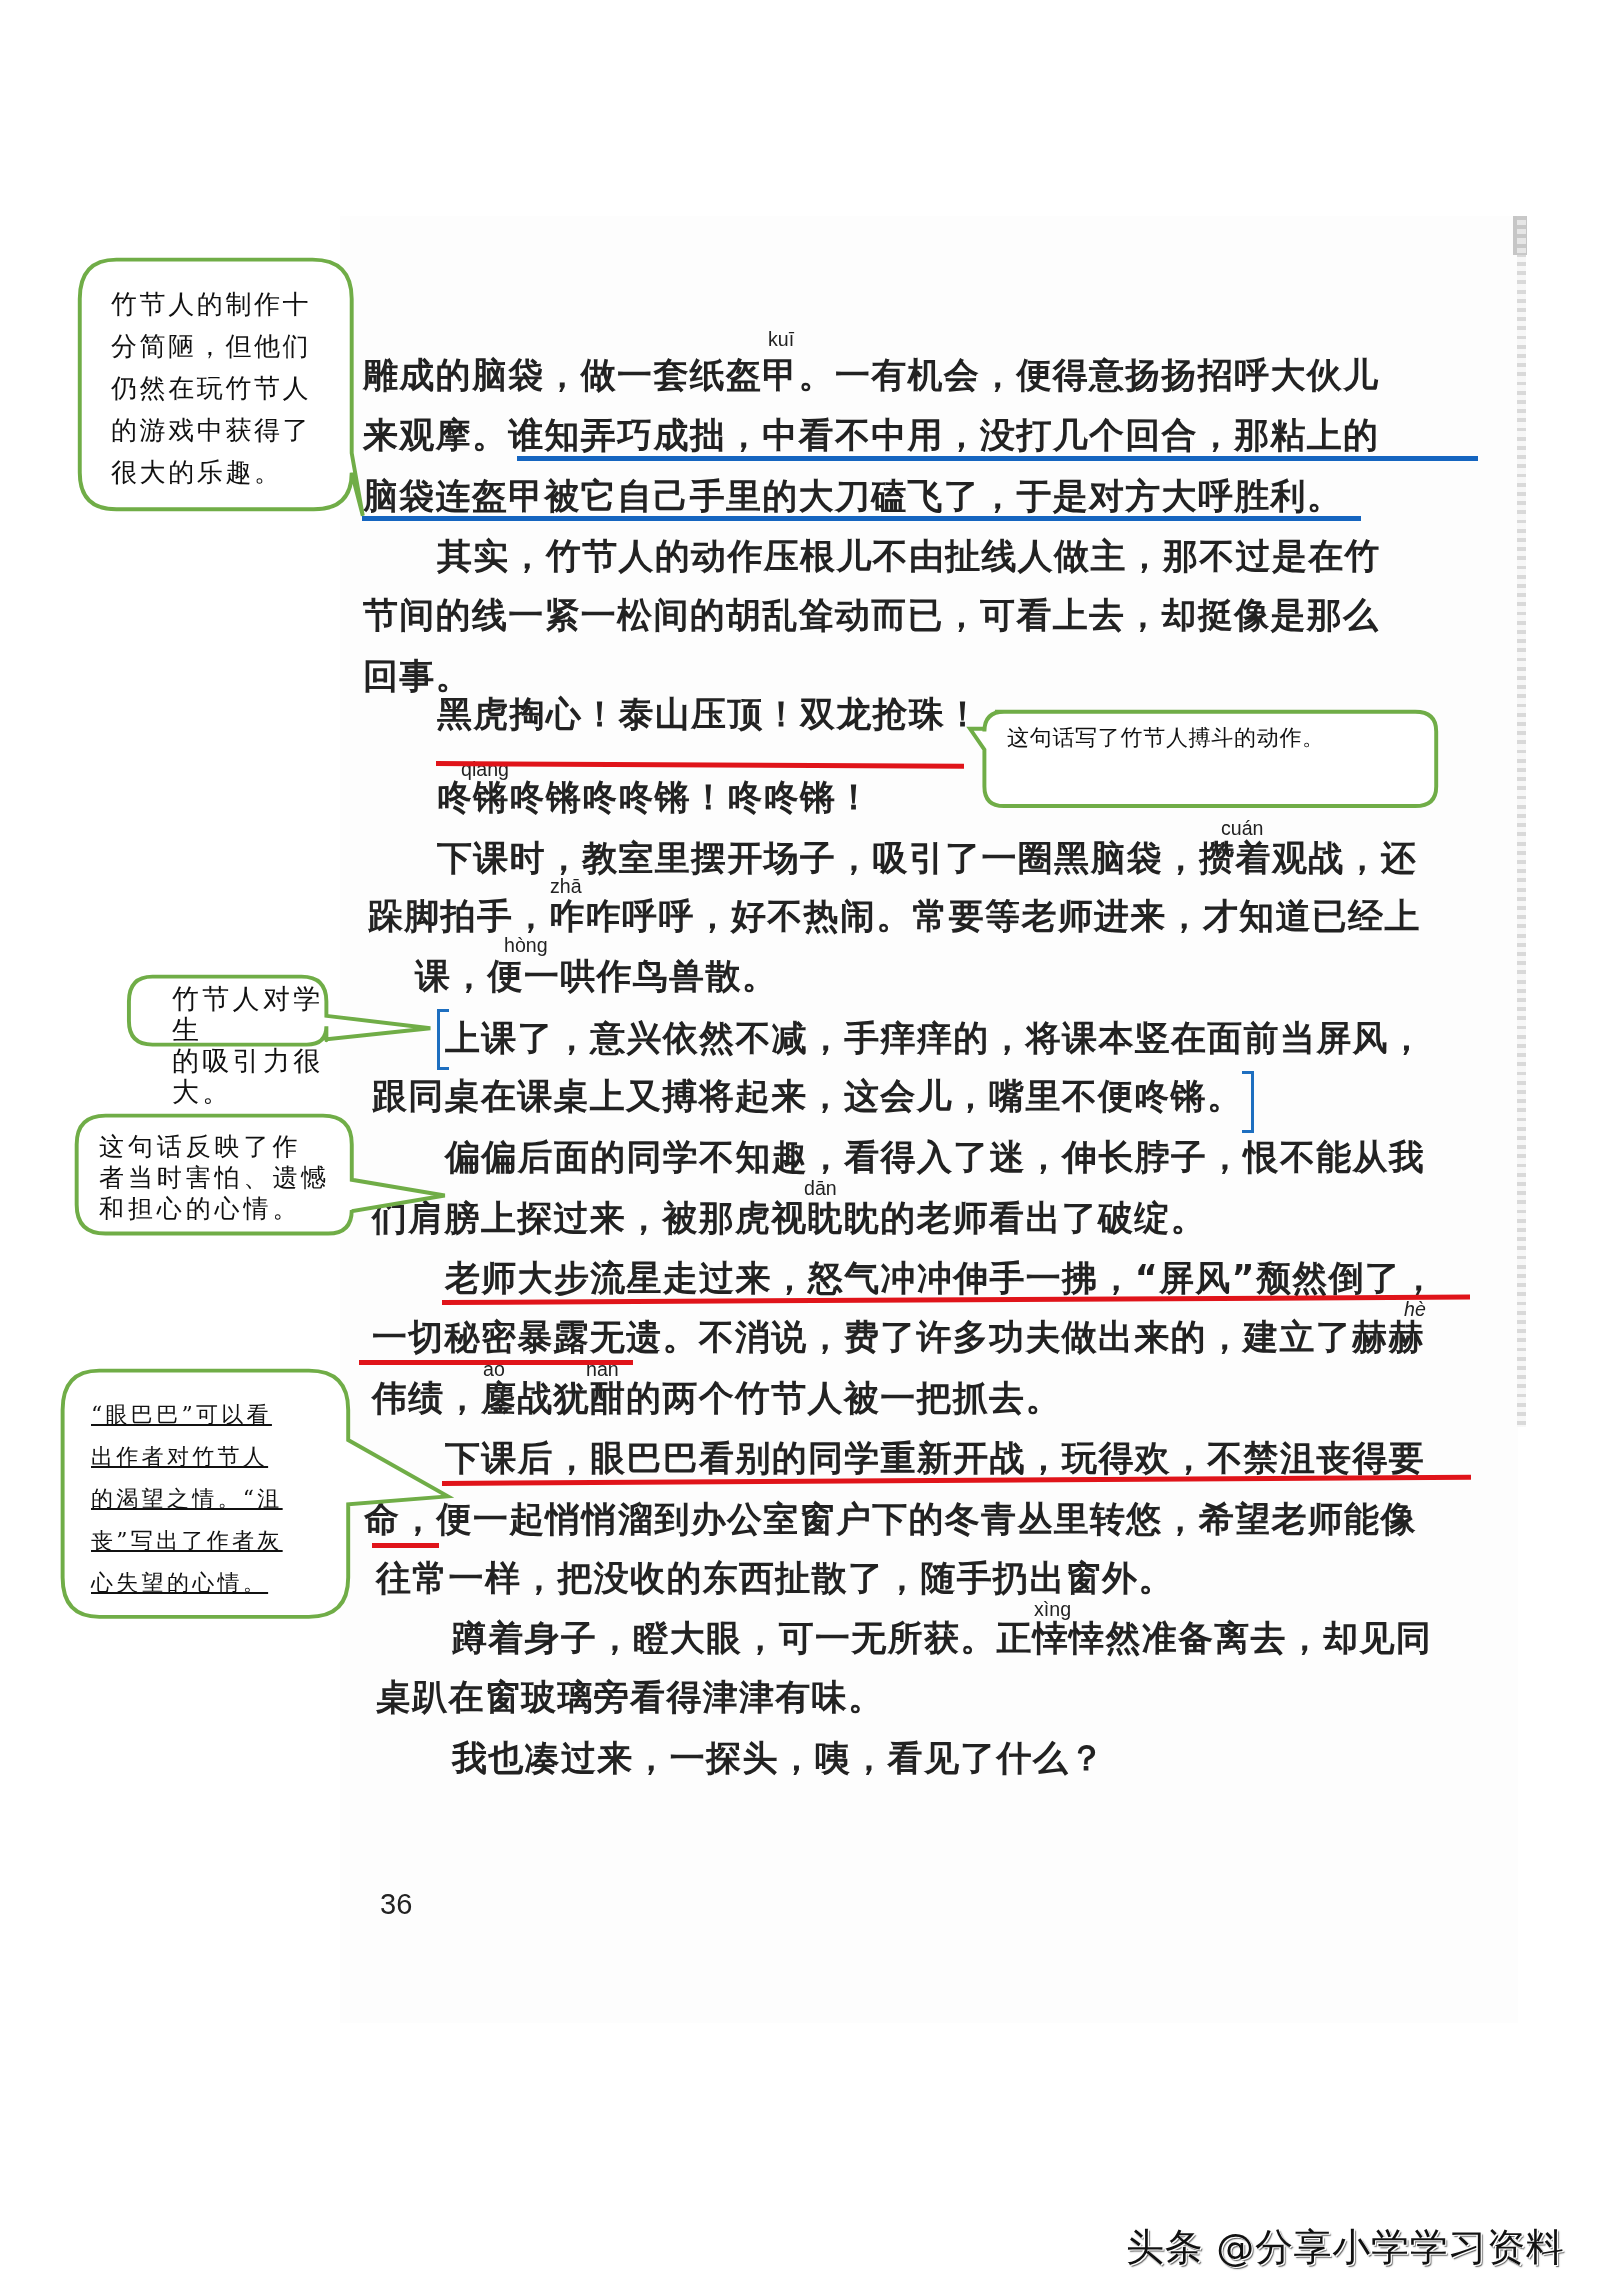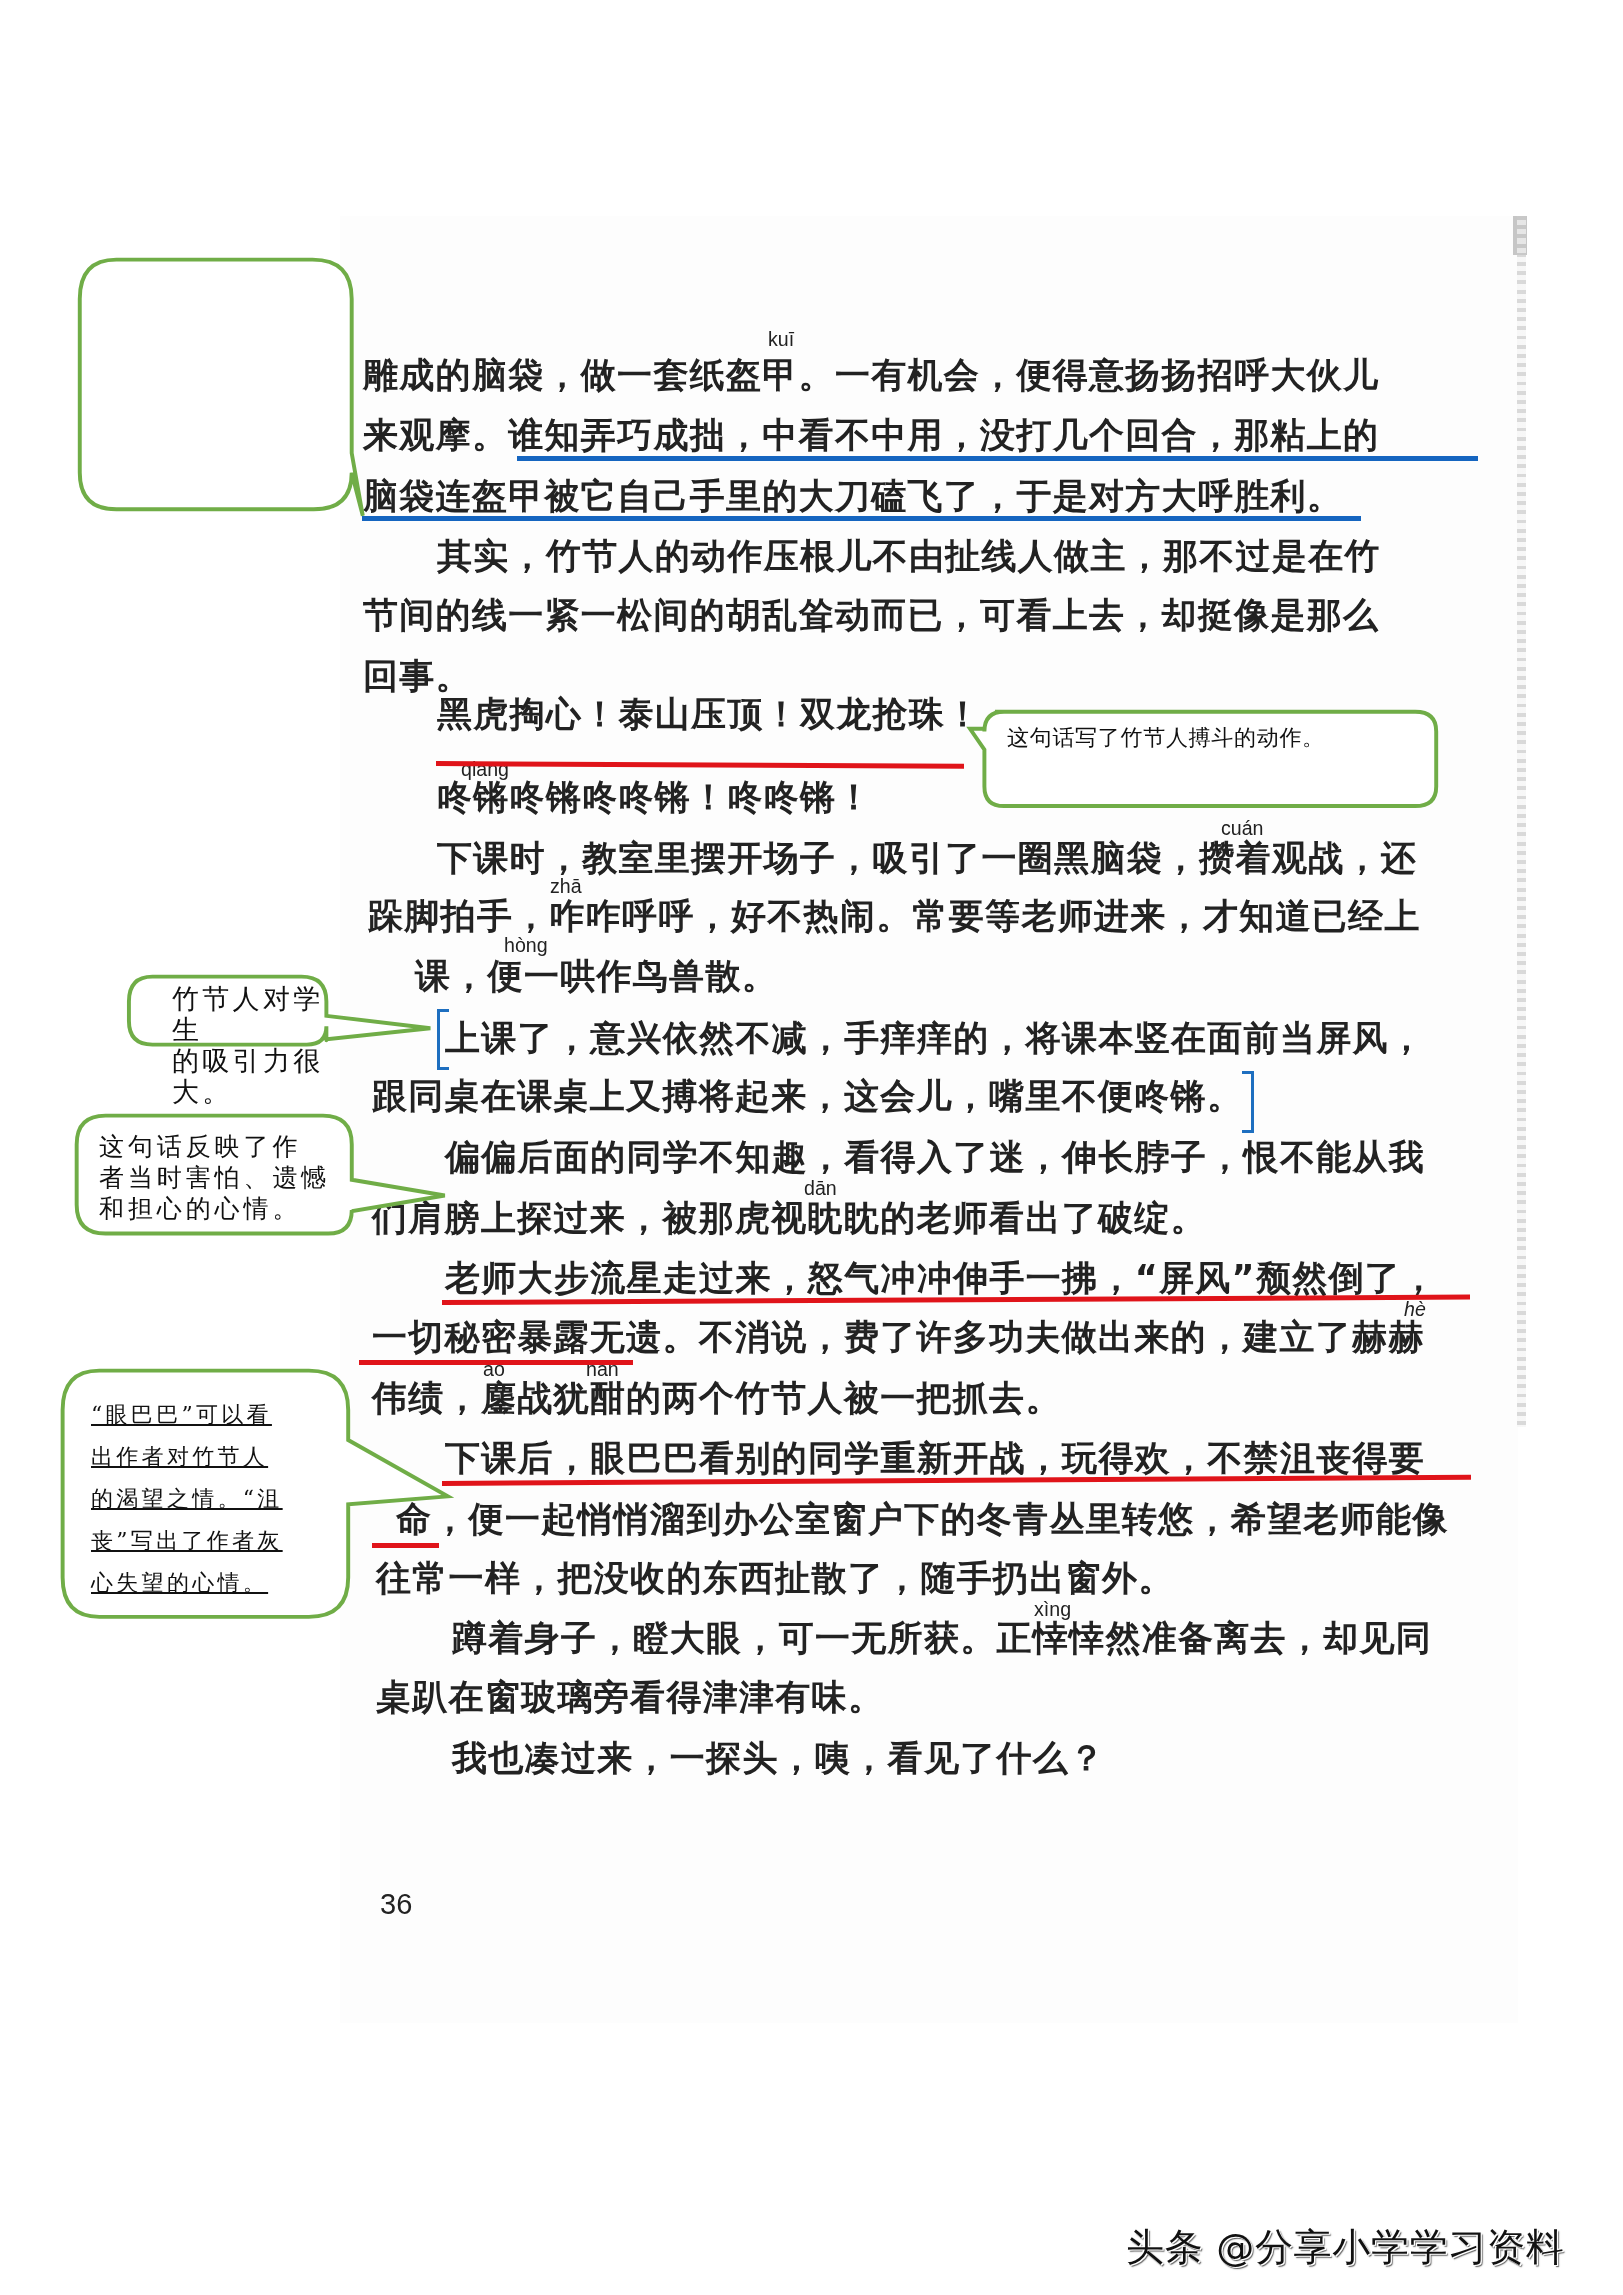--- a/index.html
+++ b/index.html
@@ -45,21 +45,21 @@
 <div class="line" style="left:368px;top:893px;">跺脚拍手，咋咋呼呼，好不热闹。常要等老师进来，才知道已经上</div>
 <div class="line" style="left:368px;top:953px;margin-left:47px;">课，便一哄作鸟兽散。</div>
 <div class="line" style="left:445px;top:1015px;">上课了，意兴依然不减，手痒痒的，将课本竖在面前当屏风，</div>
 <div class="line" style="left:372px;top:1073px;">跟同桌在课桌上又搏将起来，这会儿，嘴里不便咚锵。</div>
 <div class="line" style="left:445px;top:1134px;">偏偏后面的同学不知趣，看得入了迷，伸长脖子，恨不能从我</div>
 <div class="line" style="left:372px;top:1195px;">们肩膀上探过来，被那虎视眈眈的老师看出了破绽。</div>
 <div class="line" style="left:445px;top:1255px;">老师大步流星走过来，怒气冲冲伸手一拂，“屏风”颓然倒了，</div>
 <div class="line" style="left:372px;top:1314px;">一切秘密暴露无遗。不消说，费了许多功夫做出来的，建立了赫赫</div>
 <div class="line" style="left:372px;top:1375px;">伟绩，鏖战犹酣的两个竹节人被一把抓去。</div>
 <div class="line" style="left:445px;top:1435px;">下课后，眼巴巴看别的同学重新开战，玩得欢，不禁沮丧得要</div>
-<div class="line" style="left:396px;top:1496px;">命，便一起悄悄溜到办公室窗户下的冬青丛里转悠，希望老师能像</div>
+<div class="line" style="left:364px;top:1496px;">命，便一起悄悄溜到办公室窗户下的冬青丛里转悠，希望老师能像</div>
 <div class="line" style="left:376px;top:1555px;">往常一样，把没收的东西扯散了，随手扔出窗外。</div>
 <div class="line" style="left:452px;top:1615px;">蹲着身子，瞪大眼，可一无所获。正悻悻然准备离去，却见同</div>
 <div class="line" style="left:376px;top:1674px;">桌趴在窗玻璃旁看得津津有味。</div>
 <div class="line" style="left:452px;top:1735px;">我也凑过来，一探头，咦，看见了什么？</div>
 
 <span class="pinyin" style="left:768px;top:329px;text-align:right;">kuī</span>
 <span class="pinyin" style="left:461px;top:759px;">qiāng</span>
 <span class="pinyin" style="left:1221px;top:818px;">cuán</span>
 <span class="pinyin" style="left:550px;top:876px;">zhā</span>
 <span class="pinyin" style="left:504px;top:935px;">hòng</span>
@@ -77,20 +77,27 @@
 <div class="ul red" style="left:442px;top:1481px;width:1029px;transform:rotate(-0.35deg);transform-origin:left;"></div>
 <div class="ul red" style="left:372px;top:1543px;width:67px;"></div>
 
 <div class="bracket left" style="left:437px;top:1009px;height:55px;"></div>
 <div class="bracket right" style="left:1242px;top:1071px;height:56px;"></div>
 
 <div class="callout" style="left:77px;top:257px;width:288px;height:262px;">
   <svg width="301" height="268" viewBox="0 0 460 410">
     <path d="M60,4 H360 Q420,4 420,64 V300 L437,396 L420,330 Q420,386 362,386 H60 Q4,386 4,330 V64 Q4,4 60,4 Z" fill="#ffffff" stroke="#70ad47" stroke-width="6"></path>
   </svg>
+  <div class="txt" style="left:34px;top:26px;width:223px;">
+    <div>竹节人的制作十</div>
+    <div>分简陋，但他们</div>
+    <div>仍然在玩竹节人</div>
+    <div>的游戏中获得了</div>
+    <div>很大的乐趣。</div>
+  </div>
 </div>
 
 <div class="callout" style="left:970px;top:709px;width:471px;height:98px;">
   <svg width="478" height="105" viewBox="0 0 730 160">
     <path d="M38,4 H680 Q712,4 712,34 V118 Q712,148 680,148 H52 Q22,148 22,118 V62 L0,30 L22,30 V34 Q22,4 52,4 Z" fill="#ffffff" stroke="#70ad47" stroke-width="6"></path>
   </svg>
   <div class="txt" style="left:37px;top:10.5px;width:432px;font-size:22px;line-height:35px;letter-spacing:0.7px;">
     <div>这句话写了竹节人搏斗的动作。</div>
   </div>
 </div>

